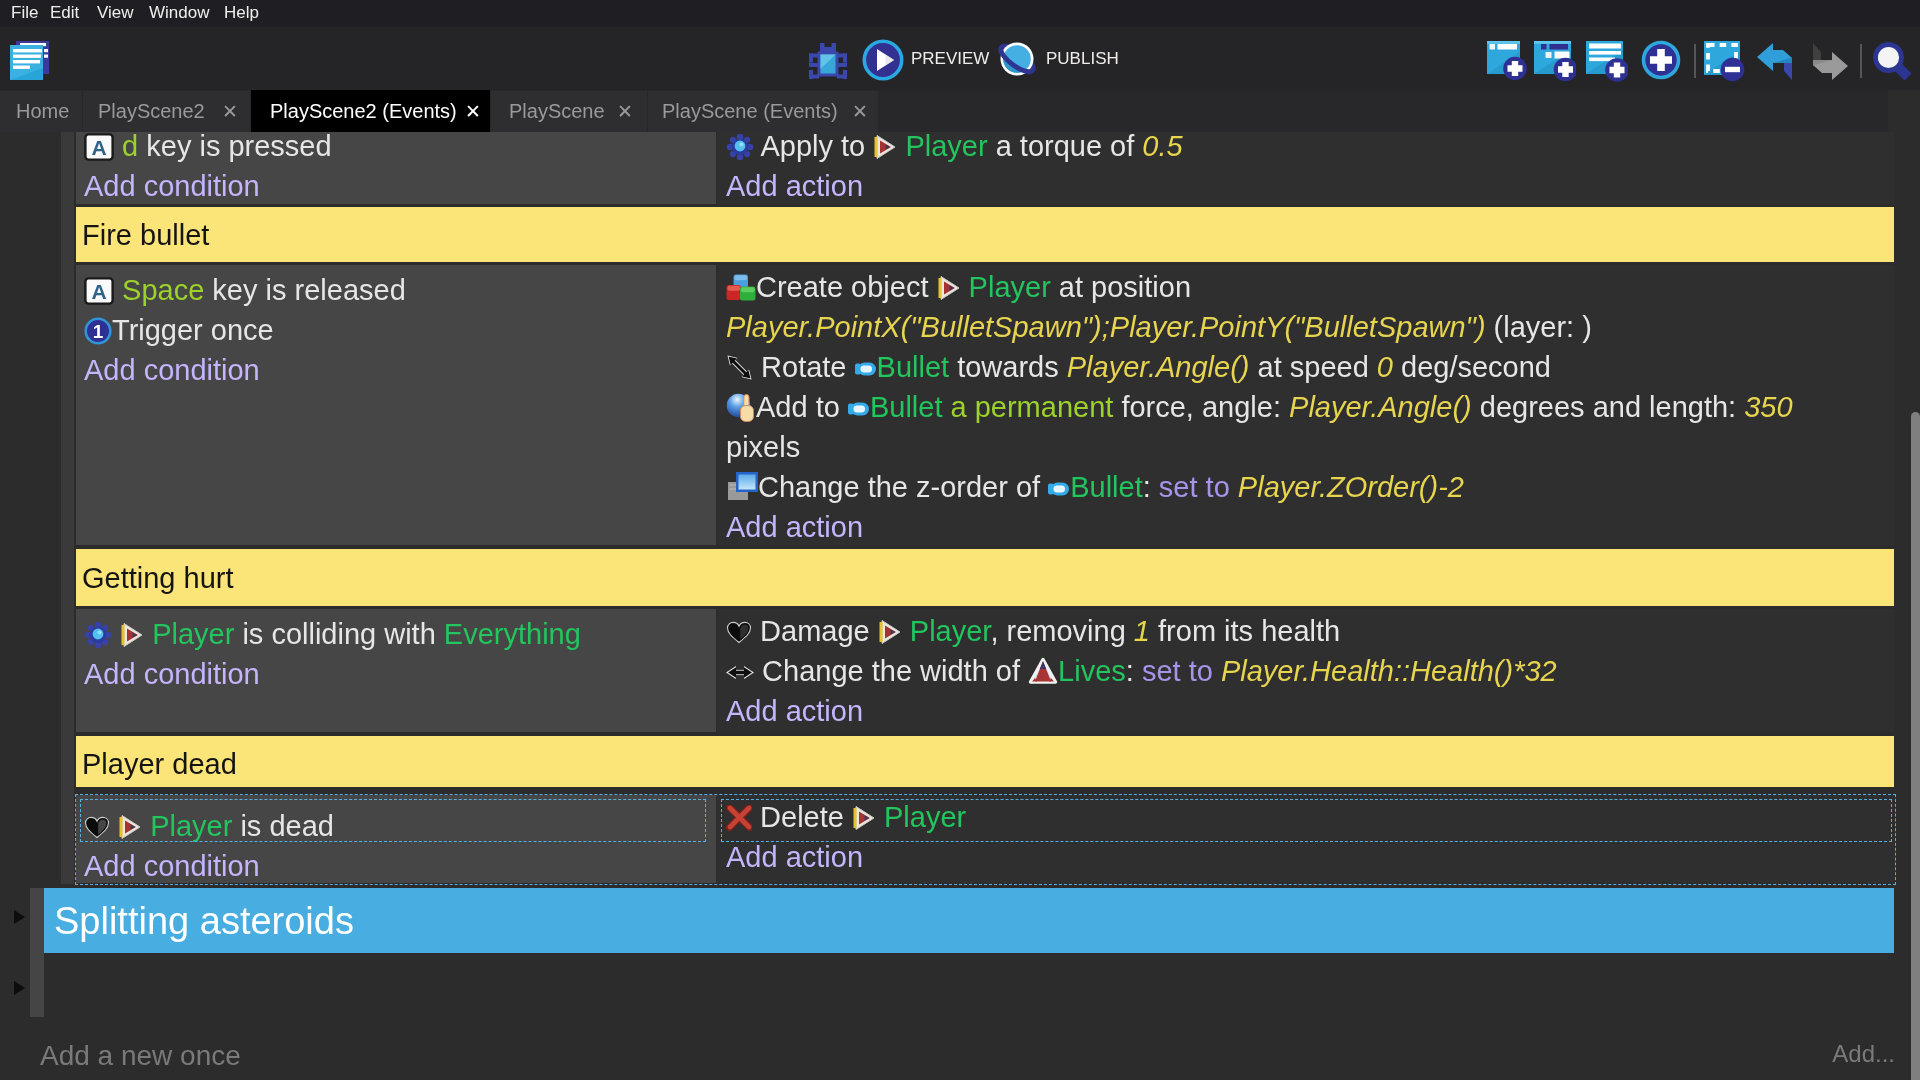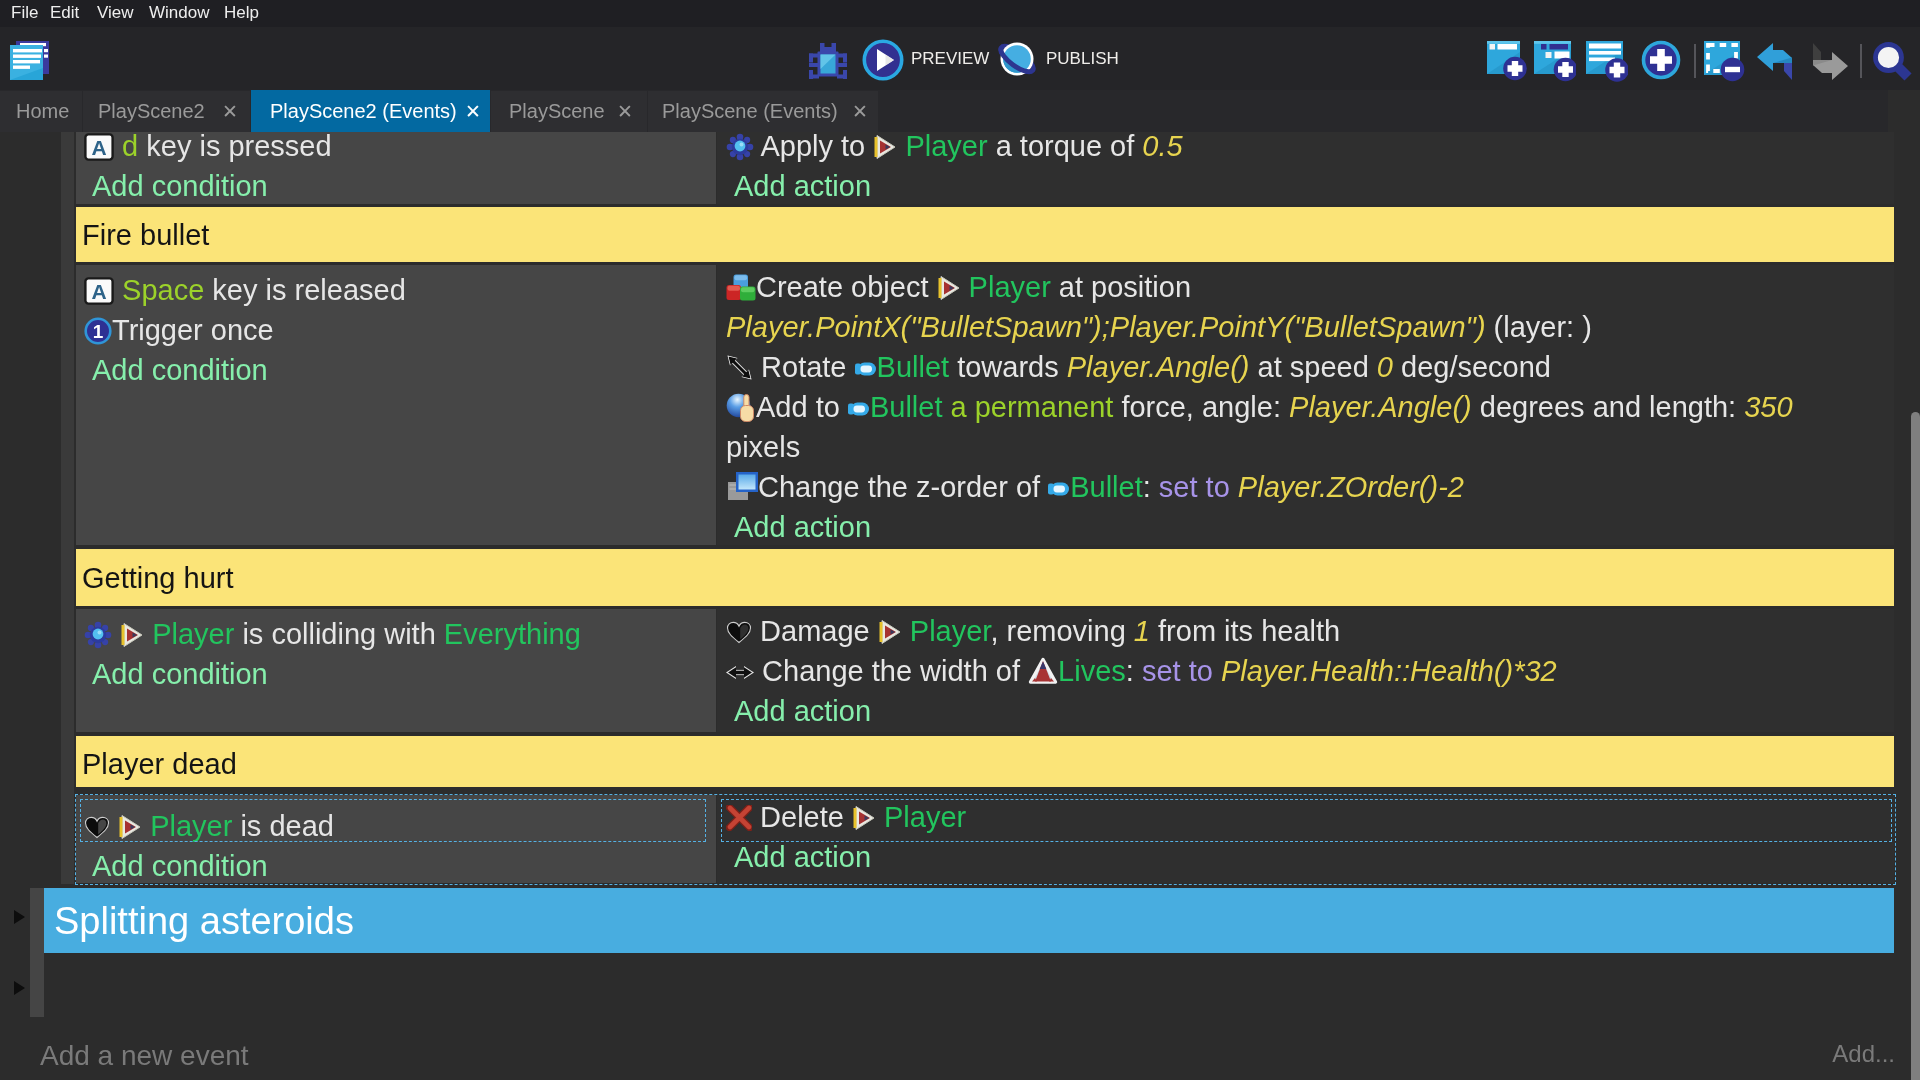--- a/index.html
+++ b/index.html
@@ -16,21 +16,21 @@
   .tab .lbl { position:absolute; top:9px; white-space:nowrap; }
   .tab .x { position:absolute; top:9px; font-size:19px; color:#9a9a9a; }
   #events { position:absolute; left:0; top:132px; width:1920px; height:948px; background:#2c2c2c; overflow:hidden; z-index:1; }
   .rail { position:absolute; left:61px; width:13px; background:#3a3a3a; }
   .cond { position:absolute; left:76px; width:640px; background:#464646; padding:2px 0 0 8px; }
   .act  { position:absolute; left:717px; width:1177px; background:#2f2f2f; padding:2px 0 0 9px; }
   .line { height:40px; line-height:40px; font-size:29px; color:#e6e6e6; white-space:nowrap; }
   .wrapln { font-size:29px; line-height:40px; color:#e6e6e6; }
   .comment { position:absolute; left:76px; width:1818px; background:#fbe478; color:#141414; font-size:29px; }
   .group { position:absolute; left:44px; width:1850px; background:#48ade0; color:#ffffff; font-size:38px; }
-  .gray { color:#86efac;margin-left:8px; }
+  .gray { color:#c4b5fd; }
   .obj { color:#22c55e; font-weight:normal; }
   .expr { color:#e7d44f;font-style:italic; }
   .grn { color:#9cd22a; }
   .set { color:#a793e8; }
   .ic { vertical-align:middle; }
   .tri { position:absolute; width:0; height:0; border-left:11px solid #0d0d0d; border-top:7px solid transparent; border-bottom:7px solid transparent; }
 </style>
 </head>
 <body>
 <div id="menubar">
@@ -154,21 +154,21 @@
     </svg>
 </div>
 <div id="tabbar">
   <div class="tab" style="left:0;width:82px">
       <span class="lbl" style="left:16px">Home</span>
     </div>
   <div class="tab" style="left:83px;width:167px">
       <span class="lbl" style="left:15px">PlayScene2</span>
       <span class="x" style="left:139px">✕</span>
     </div>
-  <div class="tab" style="left:251px;width:239px;background:#0369a1;color:#ffffff;top:0;height:42px">
+  <div class="tab" style="left:251px;width:239px;background:#000000;color:#ffffff;top:0;height:42px">
       <span class="lbl" style="left:19px;top:10px">PlayScene2 (Events)</span>
       <span class="x" style="left:214px;top:10px;color:#ffffff">✕</span>
     </div>
   <div class="tab" style="left:491px;width:156px">
       <span class="lbl" style="left:18px">PlayScene</span>
       <span class="x" style="left:126px">✕</span>
     </div>
   <div class="tab" style="left:648px;width:230px">
       <span class="lbl" style="left:14px">PlayScene (Events)</span>
       <span class="x" style="left:204px">✕</span>
@@ -374,17 +374,17 @@
   <div class="abs" style="left:80px;top:667px;width:626px;height:43px;border:1px dashed #55b1e4"></div>
   <div class="abs" style="left:721px;top:667px;width:1171px;height:43px;border:1px dashed #55b1e4"></div>
 
   <div class="abs" style="left:30px;top:756px;width:14px;height:129px;background:#454545"></div>
   <div class="tri" style="left:14px;top:778px"></div>
   <div class="group" style="top:756px;height:65px">
       <span style="position:absolute;left:10px;top:12px">Splitting asteroids</span>
     </div>
   <div class="tri" style="left:14px;top:849px"></div>
 
-  <div class="abs" style="left:40px;top:908px;font-size:28px;color:#7a7a7a">Add a new event</div>
+  <div class="abs" style="left:40px;top:908px;font-size:28px;color:#7a7a7a">Add a new once</div>
   <div class="abs" style="right:25px;top:908px;font-size:24px;color:#7a7a7a">Add...</div>
 
   <div class="abs" style="left:1911px;top:280px;width:9px;height:668px;background:#7f7f7f;border-radius:5px 5px 0 0"></div>
 </div>
 
 </body></html>

